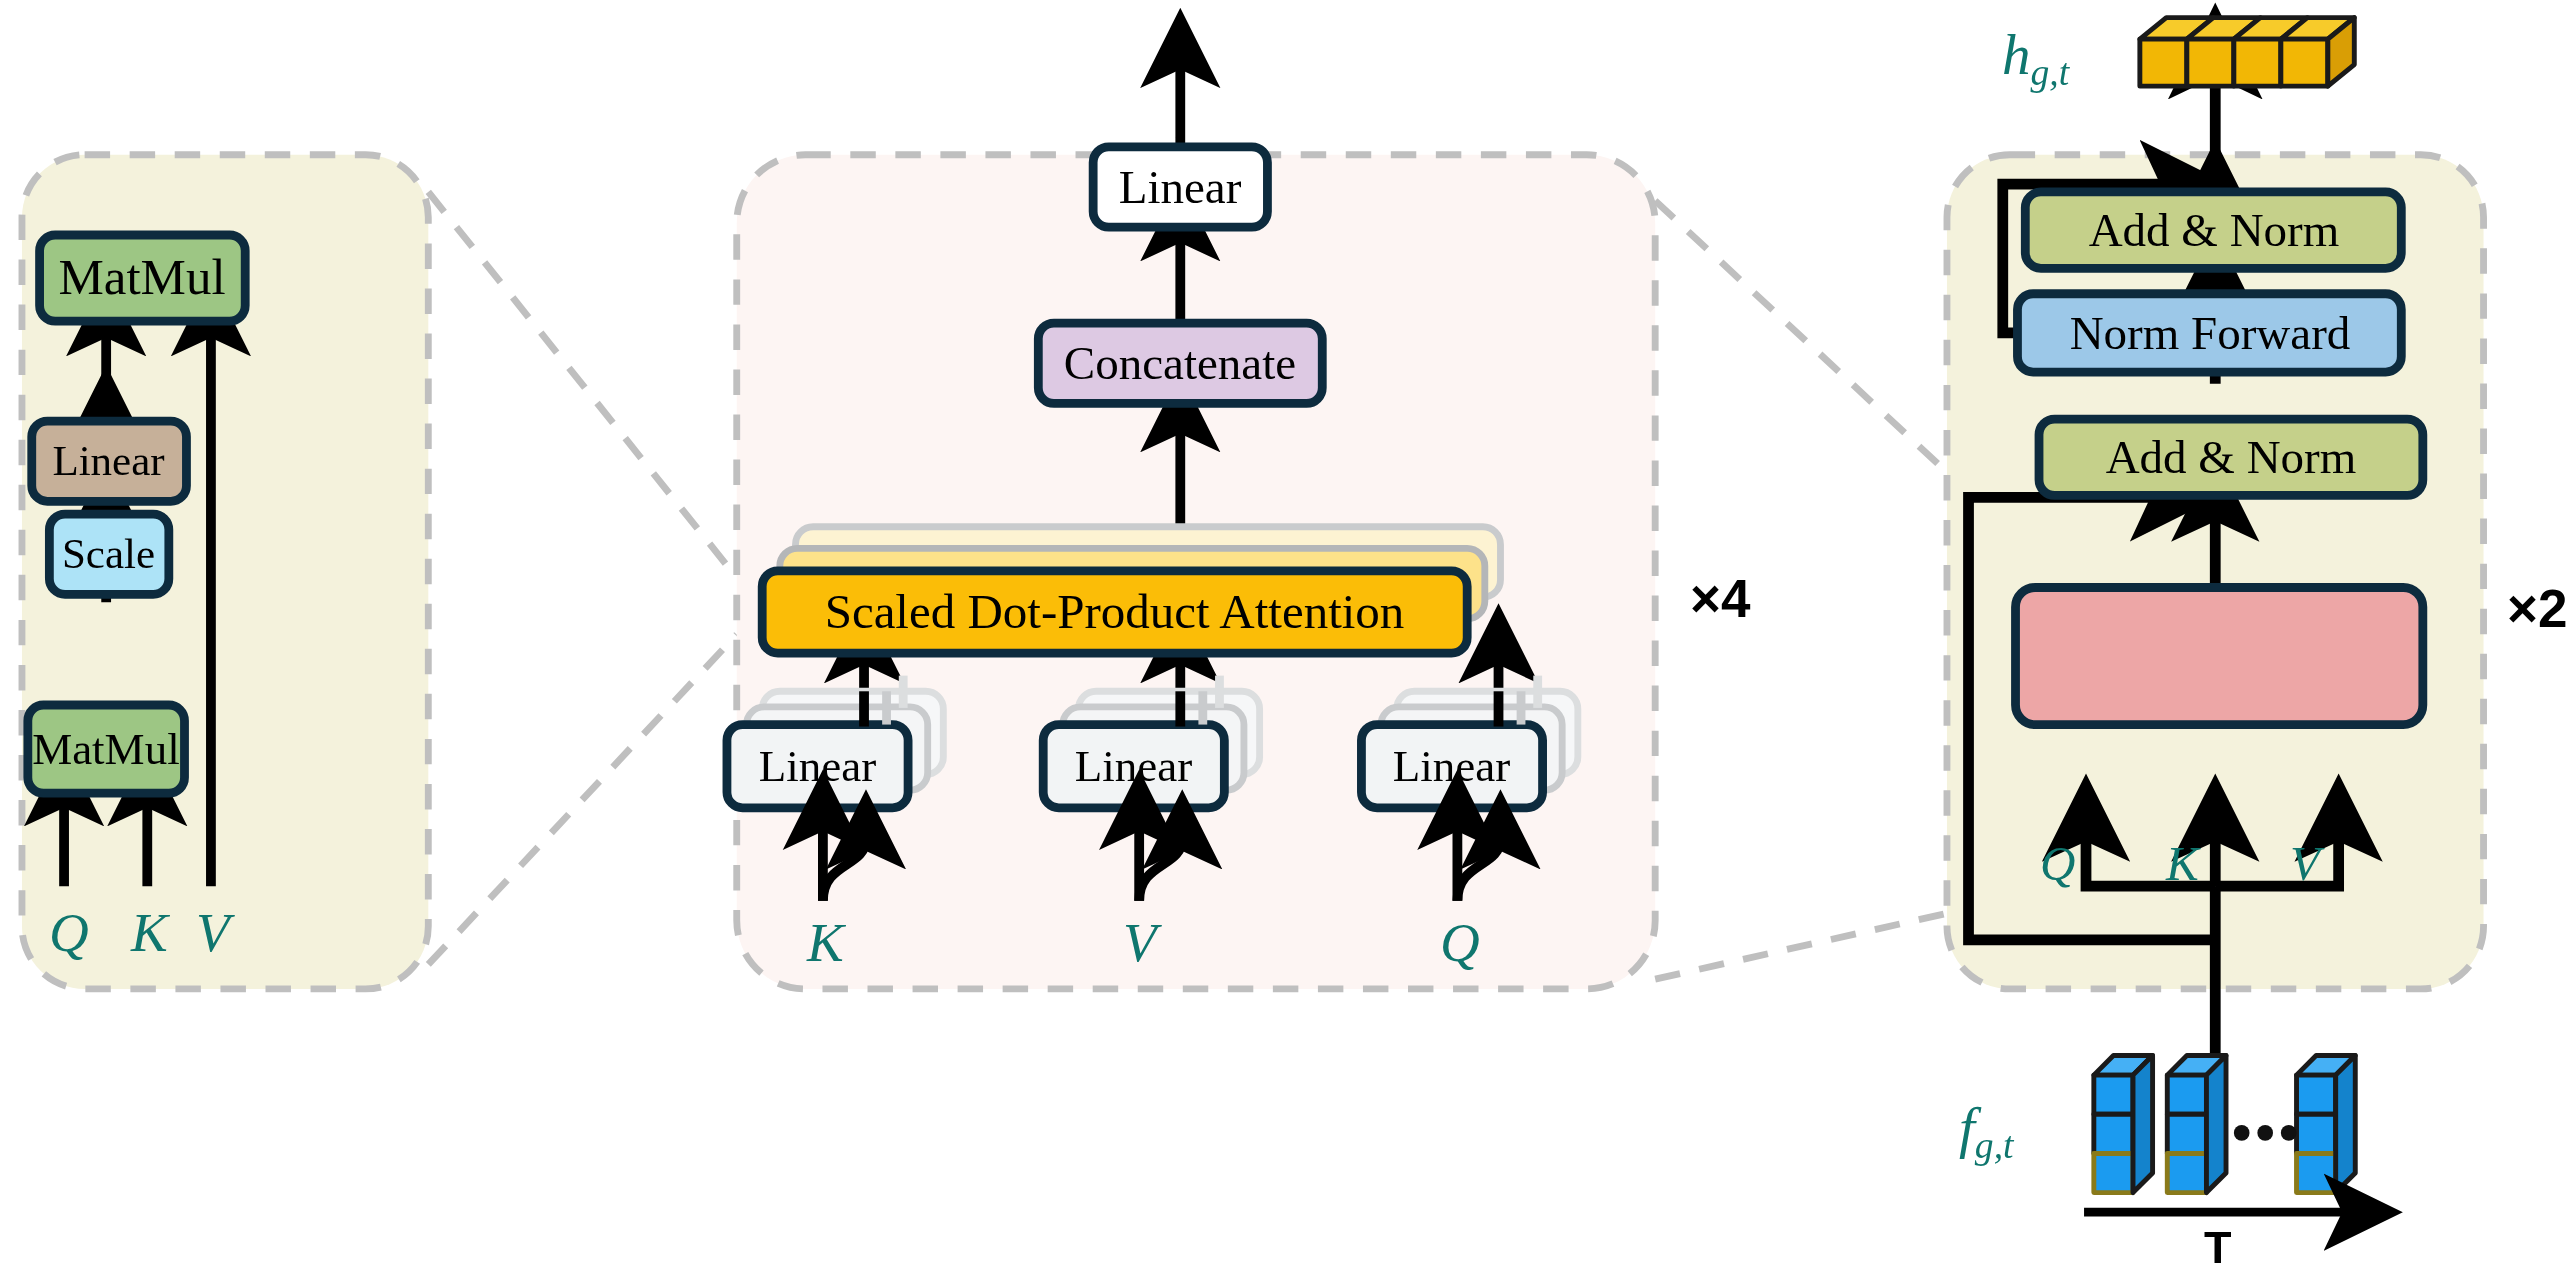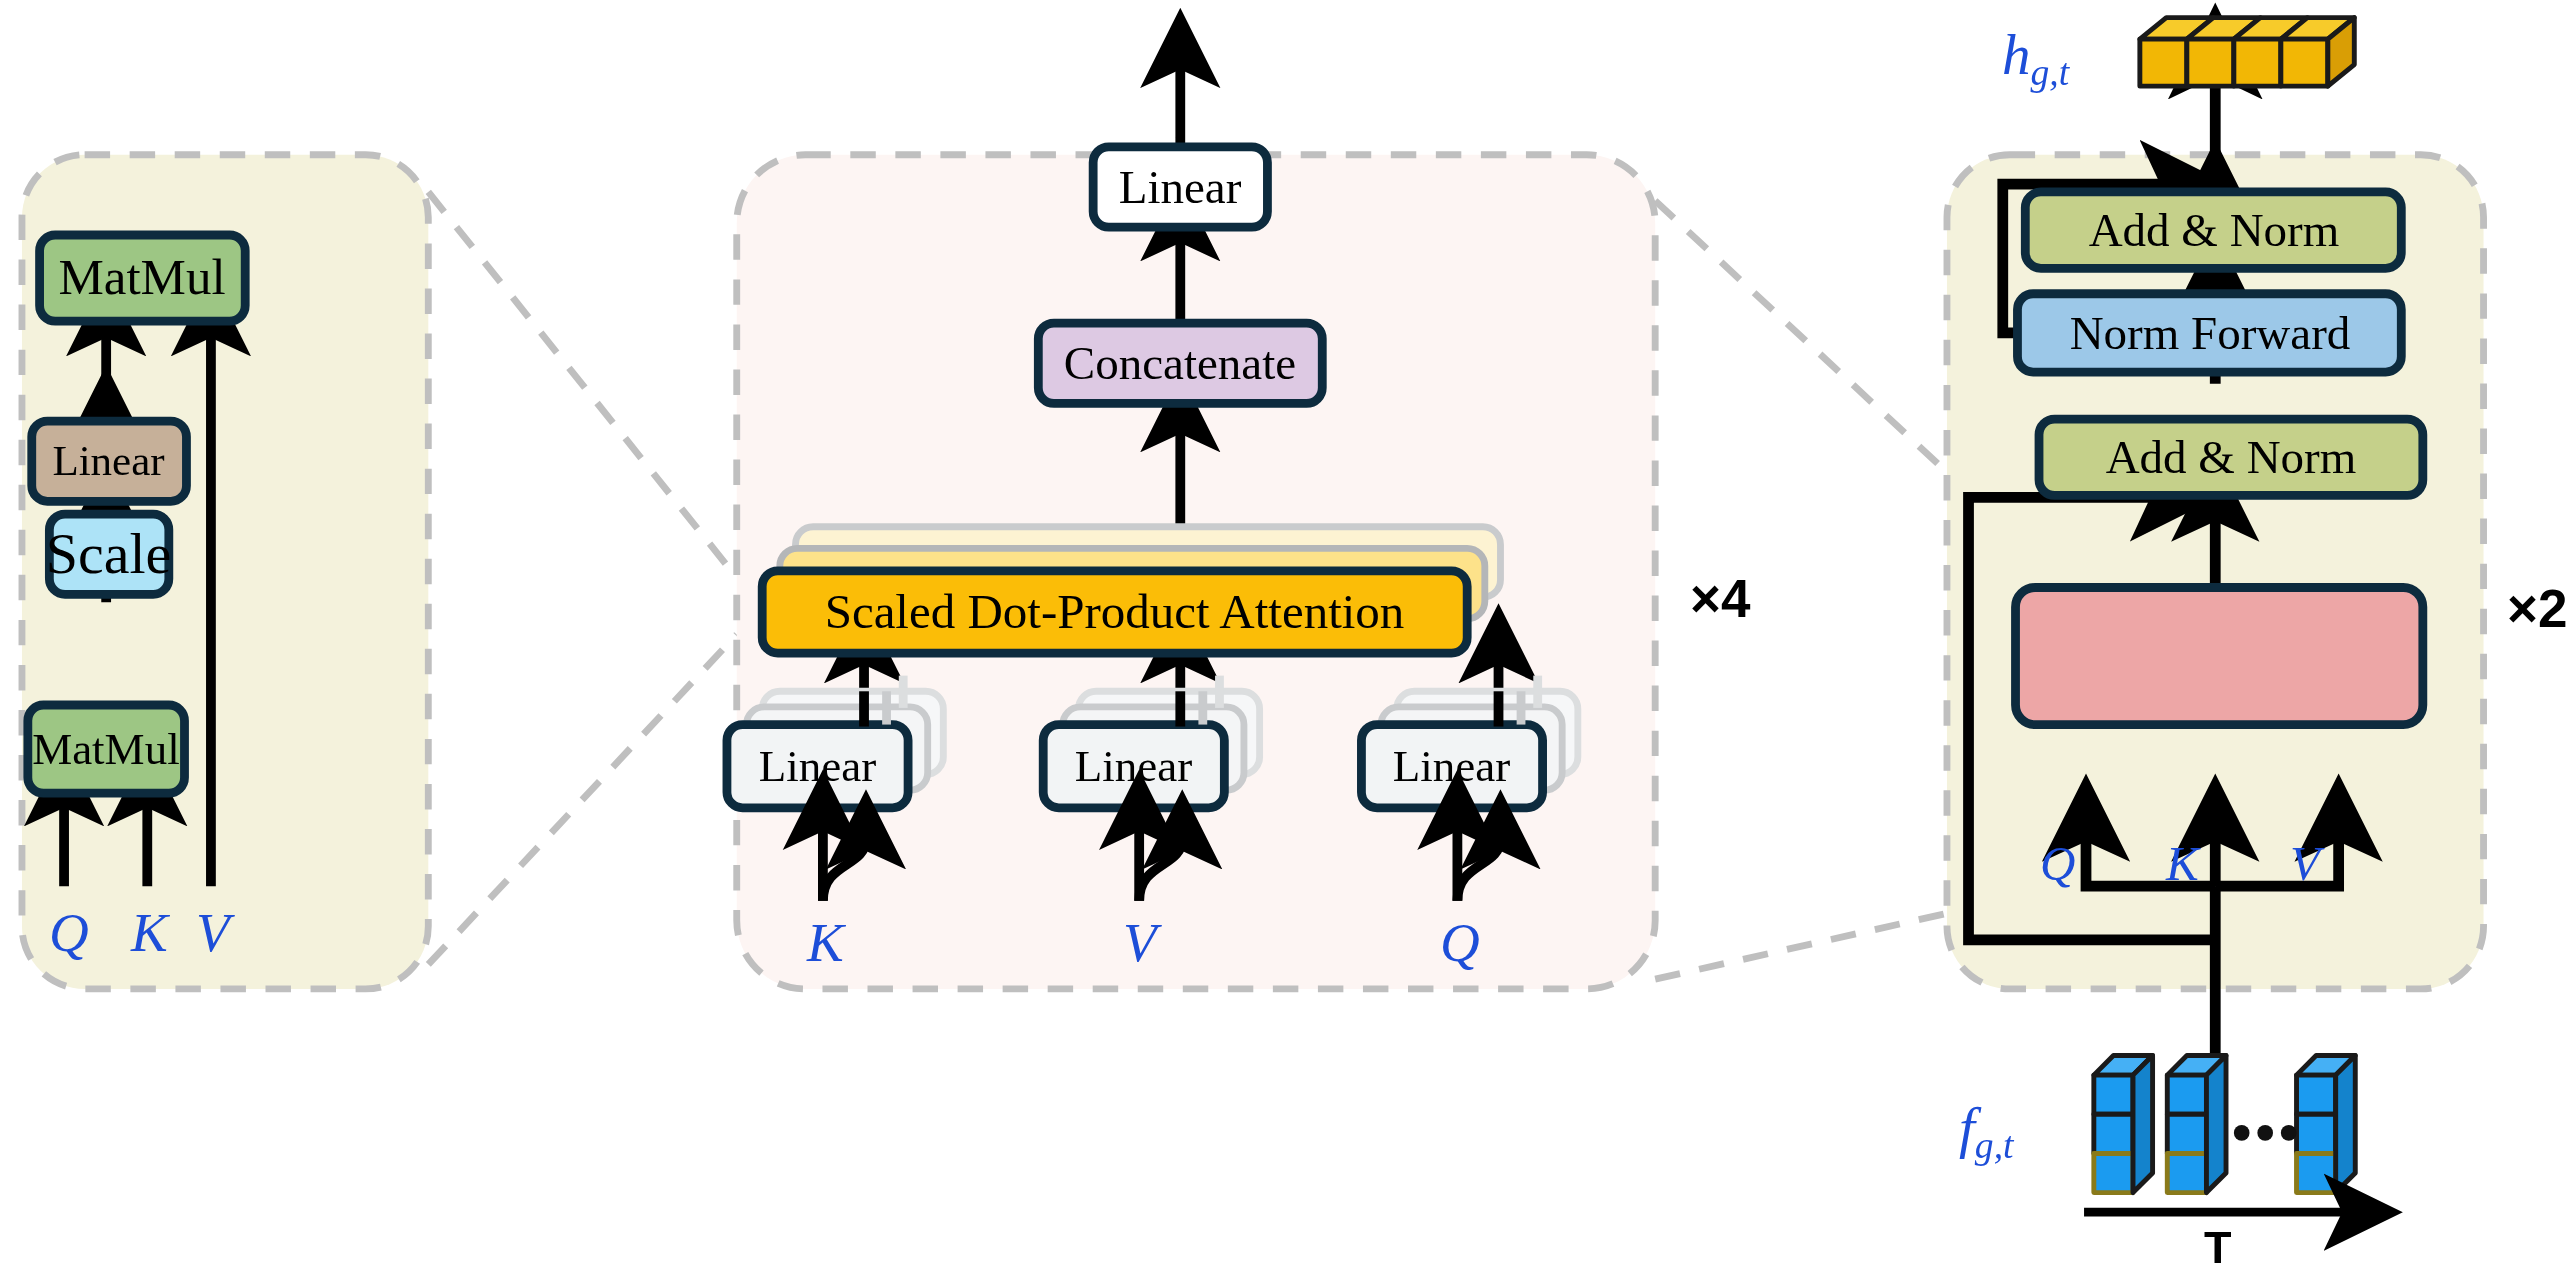--- a/index.html
+++ b/index.html
@@ -6,21 +6,21 @@
   body{width:2576px;height:1268px;font-family:"Liberation Serif",serif;}
   #stage{position:relative;width:2576px;height:1268px;overflow:hidden;background:#fff;}
   svg.layer{position:absolute;left:0;top:0;width:2576px;height:1268px;}
   .boxlabel{
     position:absolute;display:flex;align-items:center;justify-content:center;
     font-family:"Liberation Serif",serif;color:#000;line-height:1.08;
     text-align:center;white-space:pre-line;pointer-events:none;
   }
   .mathlabel{
     position:absolute;font-family:"Liberation Serif",serif;font-style:italic;
-    color:#1d4ed8;white-space:nowrap;
+    color:#0f766e;white-space:nowrap;
   }
   .boldlabel{
     position:absolute;font-family:"Liberation Sans",sans-serif;font-weight:bold;
     color:#000;white-space:nowrap;
   }
   .sub{font-size:0.66em;vertical-align:-0.28em;font-style:italic;}
 </style>
 </head>
 <body>
 
@@ -197,21 +197,21 @@
       </g>
     </g>
 
     <g stroke="#000" stroke-width="9" fill="none">
       <line x1="2128" y1="1238" x2="2405" y2="1238" marker-end="url(#ahs)"></line>
     </g>
   </svg>
 
   <div class="boxlabel" style="left:39px;top:235px;width:206px;height:86px;font-size:51px;">MatMul</div>
   <div class="boxlabel" style="left:31px;top:421px;width:155px;height:80px;font-size:43px;">Linear</div>
-  <div class="boxlabel" style="left:49px;top:514px;width:119px;height:80px;font-size:58px;text-align:right;">Scale</div>
+  <div class="boxlabel" style="left:49px;top:514px;width:119px;height:80px;font-size:43px;text-align:right;">Scale</div>
   <div class="boxlabel" style="left:27.4px;top:705px;width:157px;height:88px;font-size:45px;">MatMul</div>
 
   <div class="mathlabel" style="left:49px;top:901px;font-size:55px;">Q</div>
   <div class="mathlabel" style="left:131px;top:901px;font-size:55px;">K</div>
   <div class="mathlabel" style="left:196px;top:901px;font-size:55px;">V</div>
 
   <div class="boxlabel" style="left:1093px;top:147px;width:174px;height:80px;font-size:47px;">Linear</div>
   <div class="boxlabel" style="left:1038px;top:323px;width:284px;height:80px;font-size:47px;">Concatenate</div>
   <div class="boxlabel" style="left:762px;top:571px;width:705px;height:82px;font-size:49px;">Scaled Dot-Product Attention</div>
 

